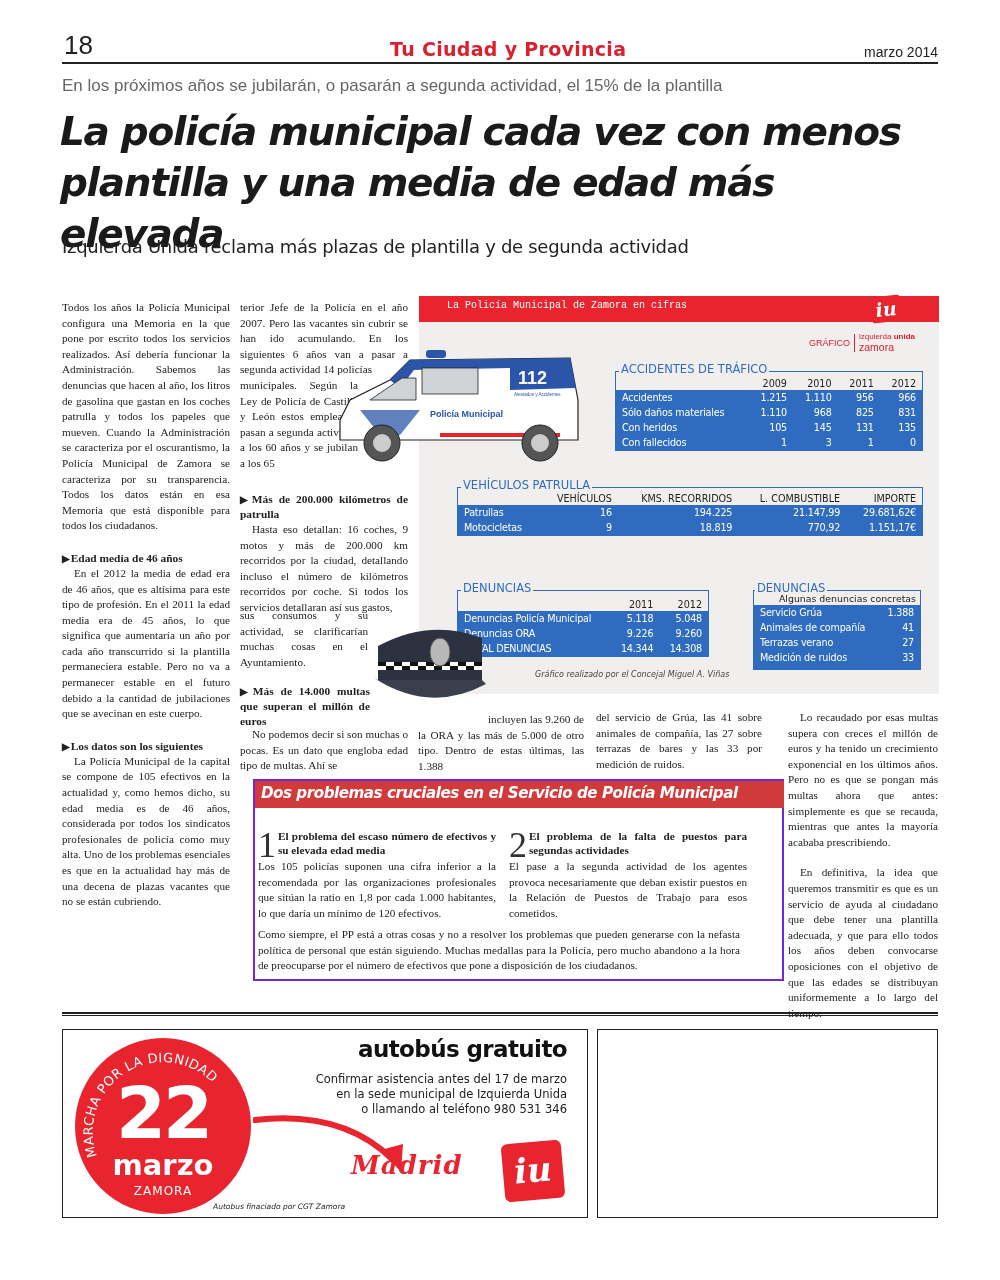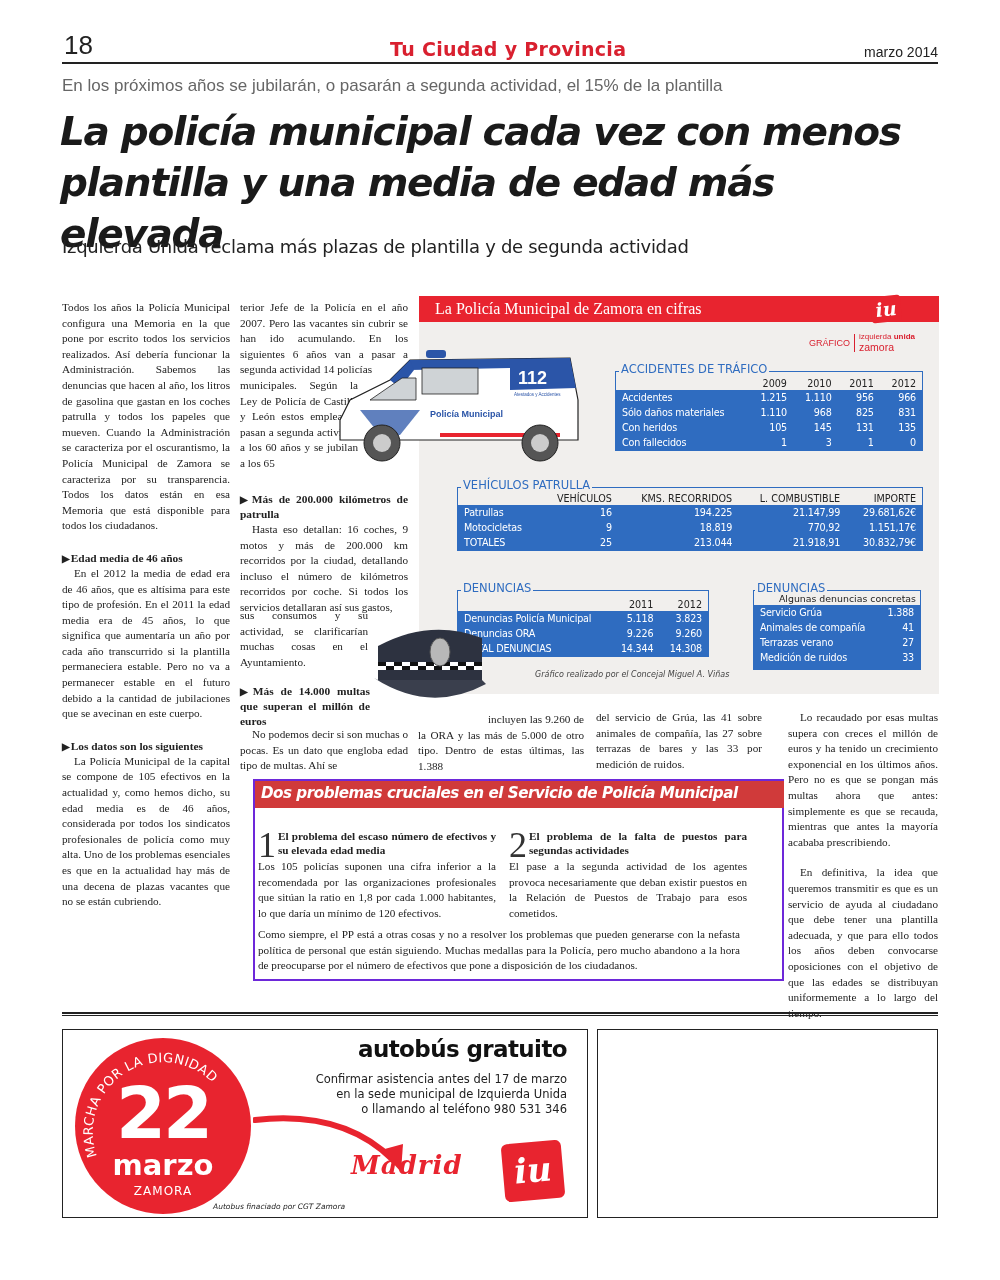--- a/index.html
+++ b/index.html
@@ -22,21 +22,21 @@
   .col { font-size: 11.2px; line-height: 15.6px; text-align: justify; color: #222; hyphens: auto; }
   .col p { text-indent: 12px; margin-bottom: 0; }
   .col p.noindent { text-indent: 0; }
   .col .gap { height: 15px; }
   .col h4 { font-size: 11.4px; font-weight: bold; line-height: 15px; margin-top: 2px; }
   .col h4::before { content: "\25B6"; font-size: 10px; margin-right: 1px; }
 
   
   .info { left: 419px; top: 296px; width: 520px; height: 398px; background: #f1efed; }
   .info-bar { left: 0; top: 0; width: 520px; height: 26px; background: #e8242f; }
-  .info-title { left: 16px; top: 4px; font-family: Liberation Serif, serif; font-size: 16px; color: #fff; }
+  .info-title { left: 28px; top: 4px; font-family: Liberation Mono, monospace; font-size: 10px; color: #fff; }
   .iu-logo { width: 30px; height: 26px; background: #e8242f; color: #fff; font-family: "DejaVu Serif", serif; font-weight: bold; font-style: italic; font-size: 19px; text-align: center; line-height: 26px; border-radius: 3px; transform: rotate(-6deg); }
   .credit { right: 24px; top: 36px; font-family: "Liberation Sans", sans-serif; font-size: 9px; color: #d9202f; display: flex; align-items: center; }
   .credit .sep { width: 1px; height: 18px; background: #d9202f; margin: 0 4px; }
   .credit .stack { line-height: 10px; font-size: 8px; }
   .credit .stack b { color: #d9202f; }
   .credit .stack .z { font-size: 10.5px; }
 
   .tbl-title { font-family: "DejaVu Sans", sans-serif; font-size: 11.5px; color: #2f6cc0; background: #f1efed; padding: 0 2px; }
   .tbl-box { border: 1px solid #2f6cc0; }
   .tbl { border-collapse: collapse; font-family: "DejaVu Sans", sans-serif; font-size: 9.6px; width: 100%; }
@@ -215,46 +215,39 @@
               <td>21.147,99</td>
               <td>29.681,62€</td>
         </tr>
         <tr>
           <td class="l">Motocicletas</td>
               <td>9</td>
               <td>18.819</td>
               <td>770,92</td>
               <td>1.151,17€</td>
         </tr>
-        <tr>
-          <td class="l">TOTALES</td>
-              <td>25</td>
-              <td>213.044</td>
-              <td>21.918,91</td>
-              <td>30.832,79€</td>
-        </tr>
       </tbody>
         </table>
     </div>
   </div>
 
   <div class="abs" style="left:38px; top:285px; width:252px;">
     <div class="abs tbl-title" style="left:4px; top:0px;">DENUNCIAS</div>
     <div class="tbl-box" style="margin-top:9px; padding-top:6px; background:#f1efed;">
       <table class="tbl">
         <tbody>
             <tr>
           <th class="l"></th>
           <th>2011</th>
           <th>2012</th>
         </tr>
         <tr>
           <td class="l">Denuncias Policía Municipal</td>
               <td>5.118</td>
-              <td>3.823</td>
+              <td>5.048</td>
         </tr>
         <tr>
           <td class="l">Denuncias ORA</td>
               <td>9.226</td>
               <td>9.260</td>
         </tr>
         <tr>
           <td class="l">TOTAL DENUNCIAS</td>
               <td>14.344</td>
               <td>14.308</td>

